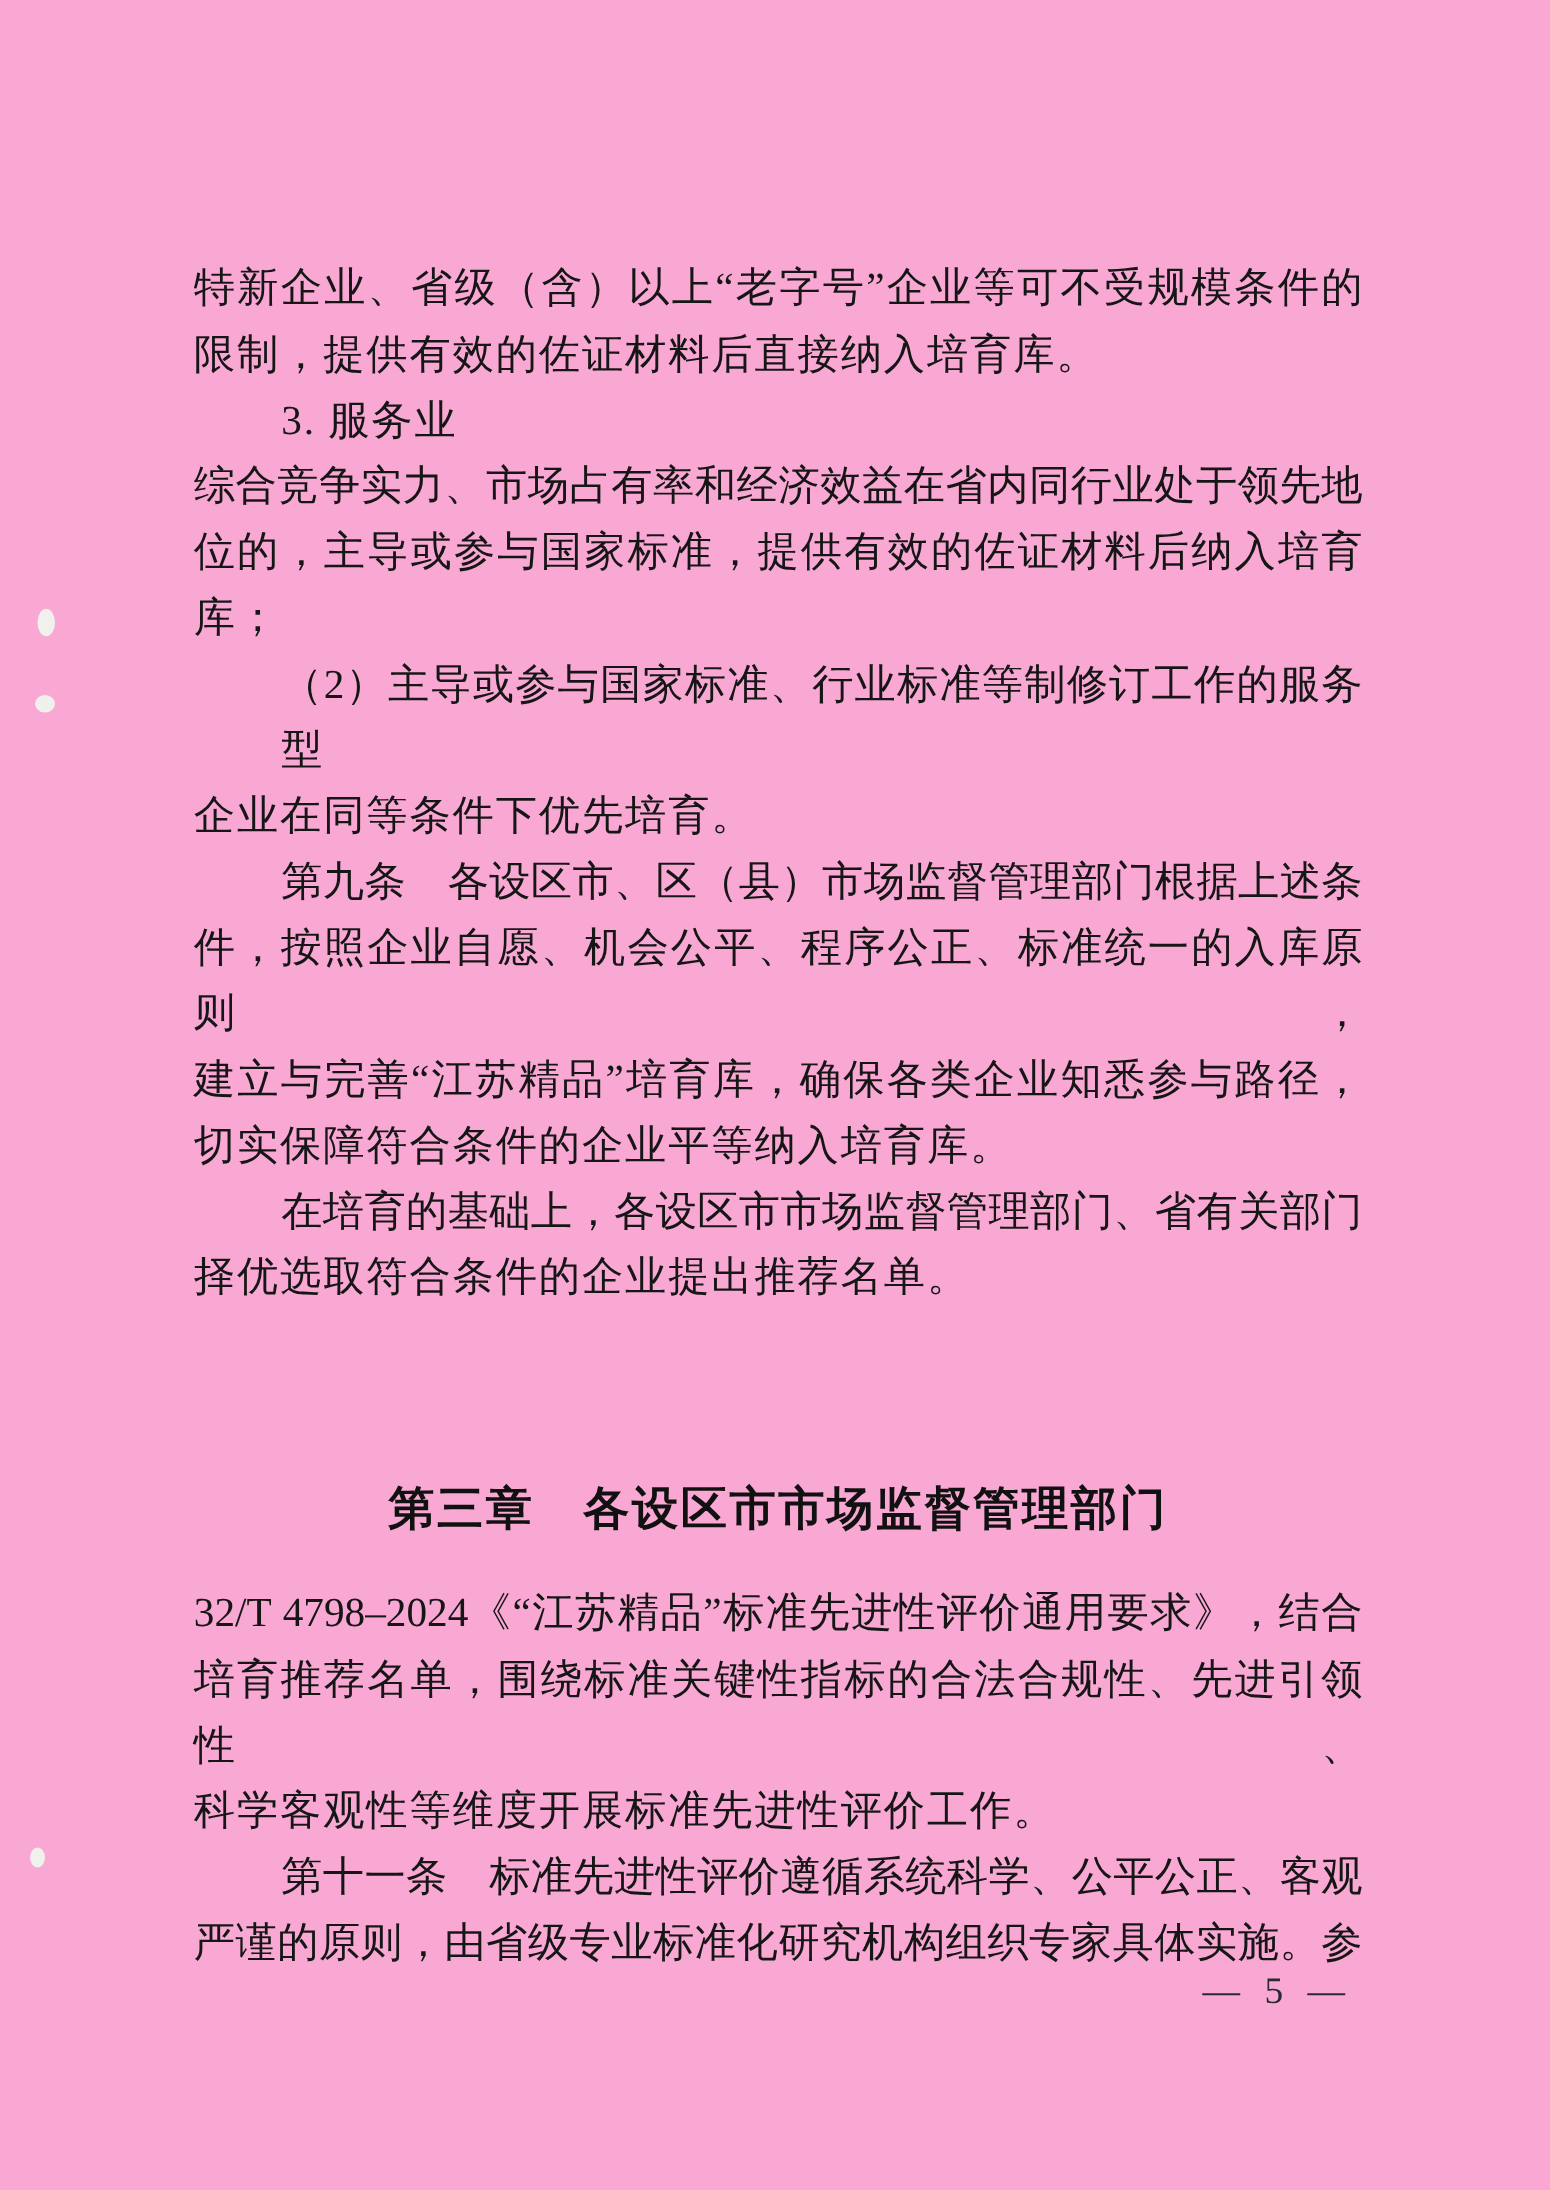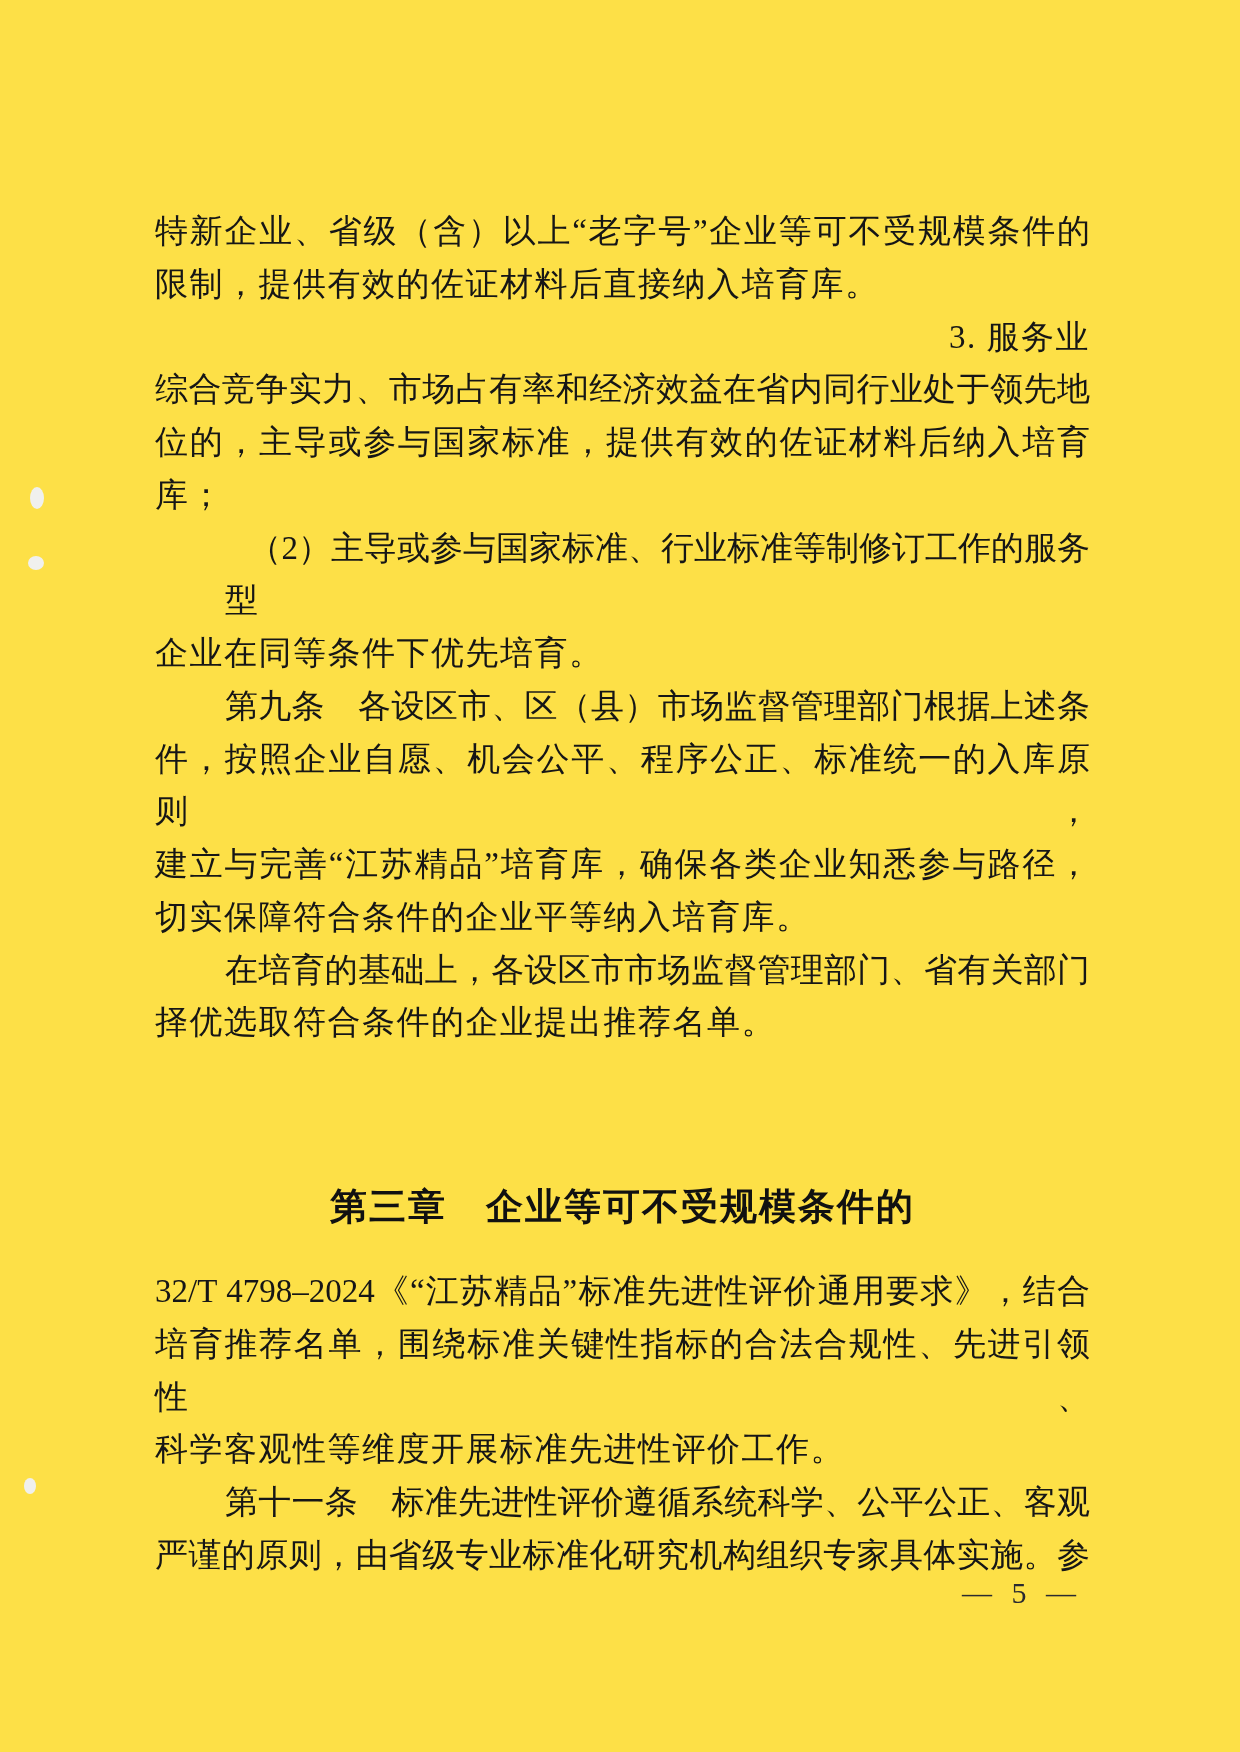--- a/index.html
+++ b/index.html
@@ -7,21 +7,21 @@
     padding: 0;
     width: 1240px;
     height: 1752px;
     background: #ffffff;
     overflow: hidden;
   }
   .page {
     position: relative;
     width: 1240px;
     height: 1752px;
-    background: #fde047;
+    background: #f9a8d4;
     font-family: "Liberation Serif", "DejaVu Serif", serif;
     color: #161616;
   }
   .doc-body {
     position: absolute;
     left: 155px;
     top: 205px;
     width: 935px;
   }
   .doc-line {
@@ -32,21 +32,20 @@
     text-align: left;
   }
   .doc-line.fill {
     white-space: normal;
     text-align: justify;
     text-align-last: justify;
     letter-spacing: 0;
   }
   .doc-line.indent {
     padding-left: 70px;
-    text-align: right;
   }
   .doc-line .bold {
     font-weight: normal;
   }
   .chapter-heading {
     margin-top: 130px;
     margin-bottom: 30px;
     font-family: "Liberation Sans", "DejaVu Sans", sans-serif;
     font-weight: bold;
     font-size: 37px;
@@ -92,21 +91,21 @@
         <div class="doc-line"><span class="">库；</span></div>
         <div class="doc-line fill indent"><span class="">（2）主导或参与国家标准、行业标准等制修订工作的服务型</span></div>
         <div class="doc-line"><span class="">企业在同等条件下优先培育。</span></div>
         <div class="doc-line fill indent"><span class="bold">第九条</span><span class="">　各设区市、区（县）市场监督管理部门根据上述条</span></div>
         <div class="doc-line fill"><span class="">件，按照企业自愿、机会公平、程序公正、标准统一的入库原则，</span></div>
         <div class="doc-line fill"><span class="">建立与完善“江苏精品”培育库，确保各类企业知悉参与路径，</span></div>
         <div class="doc-line"><span class="">切实保障符合条件的企业平等纳入培育库。</span></div>
         <div class="doc-line fill indent"><span class="">在培育的基础上，各设区市市场监督管理部门、省有关部门</span></div>
         <div class="doc-line"><span class="">择优选取符合条件的企业提出推荐名单。</span></div>
       </div>
-    <div class="chapter-heading">第三章　企业等可不受规模条件的</div>
+    <div class="chapter-heading">第三章　各设区市市场监督管理部门</div>
     <div>
         <div class="doc-line fill"><span class="">32/T 4798–2024《“江苏精品”标准先进性评价通用要求》，结合</span></div>
         <div class="doc-line fill"><span class="">培育推荐名单，围绕标准关键性指标的合法合规性、先进引领性、</span></div>
         <div class="doc-line"><span class="">科学客观性等维度开展标准先进性评价工作。</span></div>
         <div class="doc-line fill indent"><span class="bold">第十一条</span><span class="">　标准先进性评价遵循系统科学、公平公正、客观</span></div>
         <div class="doc-line fill"><span class="">严谨的原则，由省级专业标准化研究机构组织专家具体实施。参</span></div>
       </div>
   </div>
 
   <div class="page-number">— 5 —</div>

